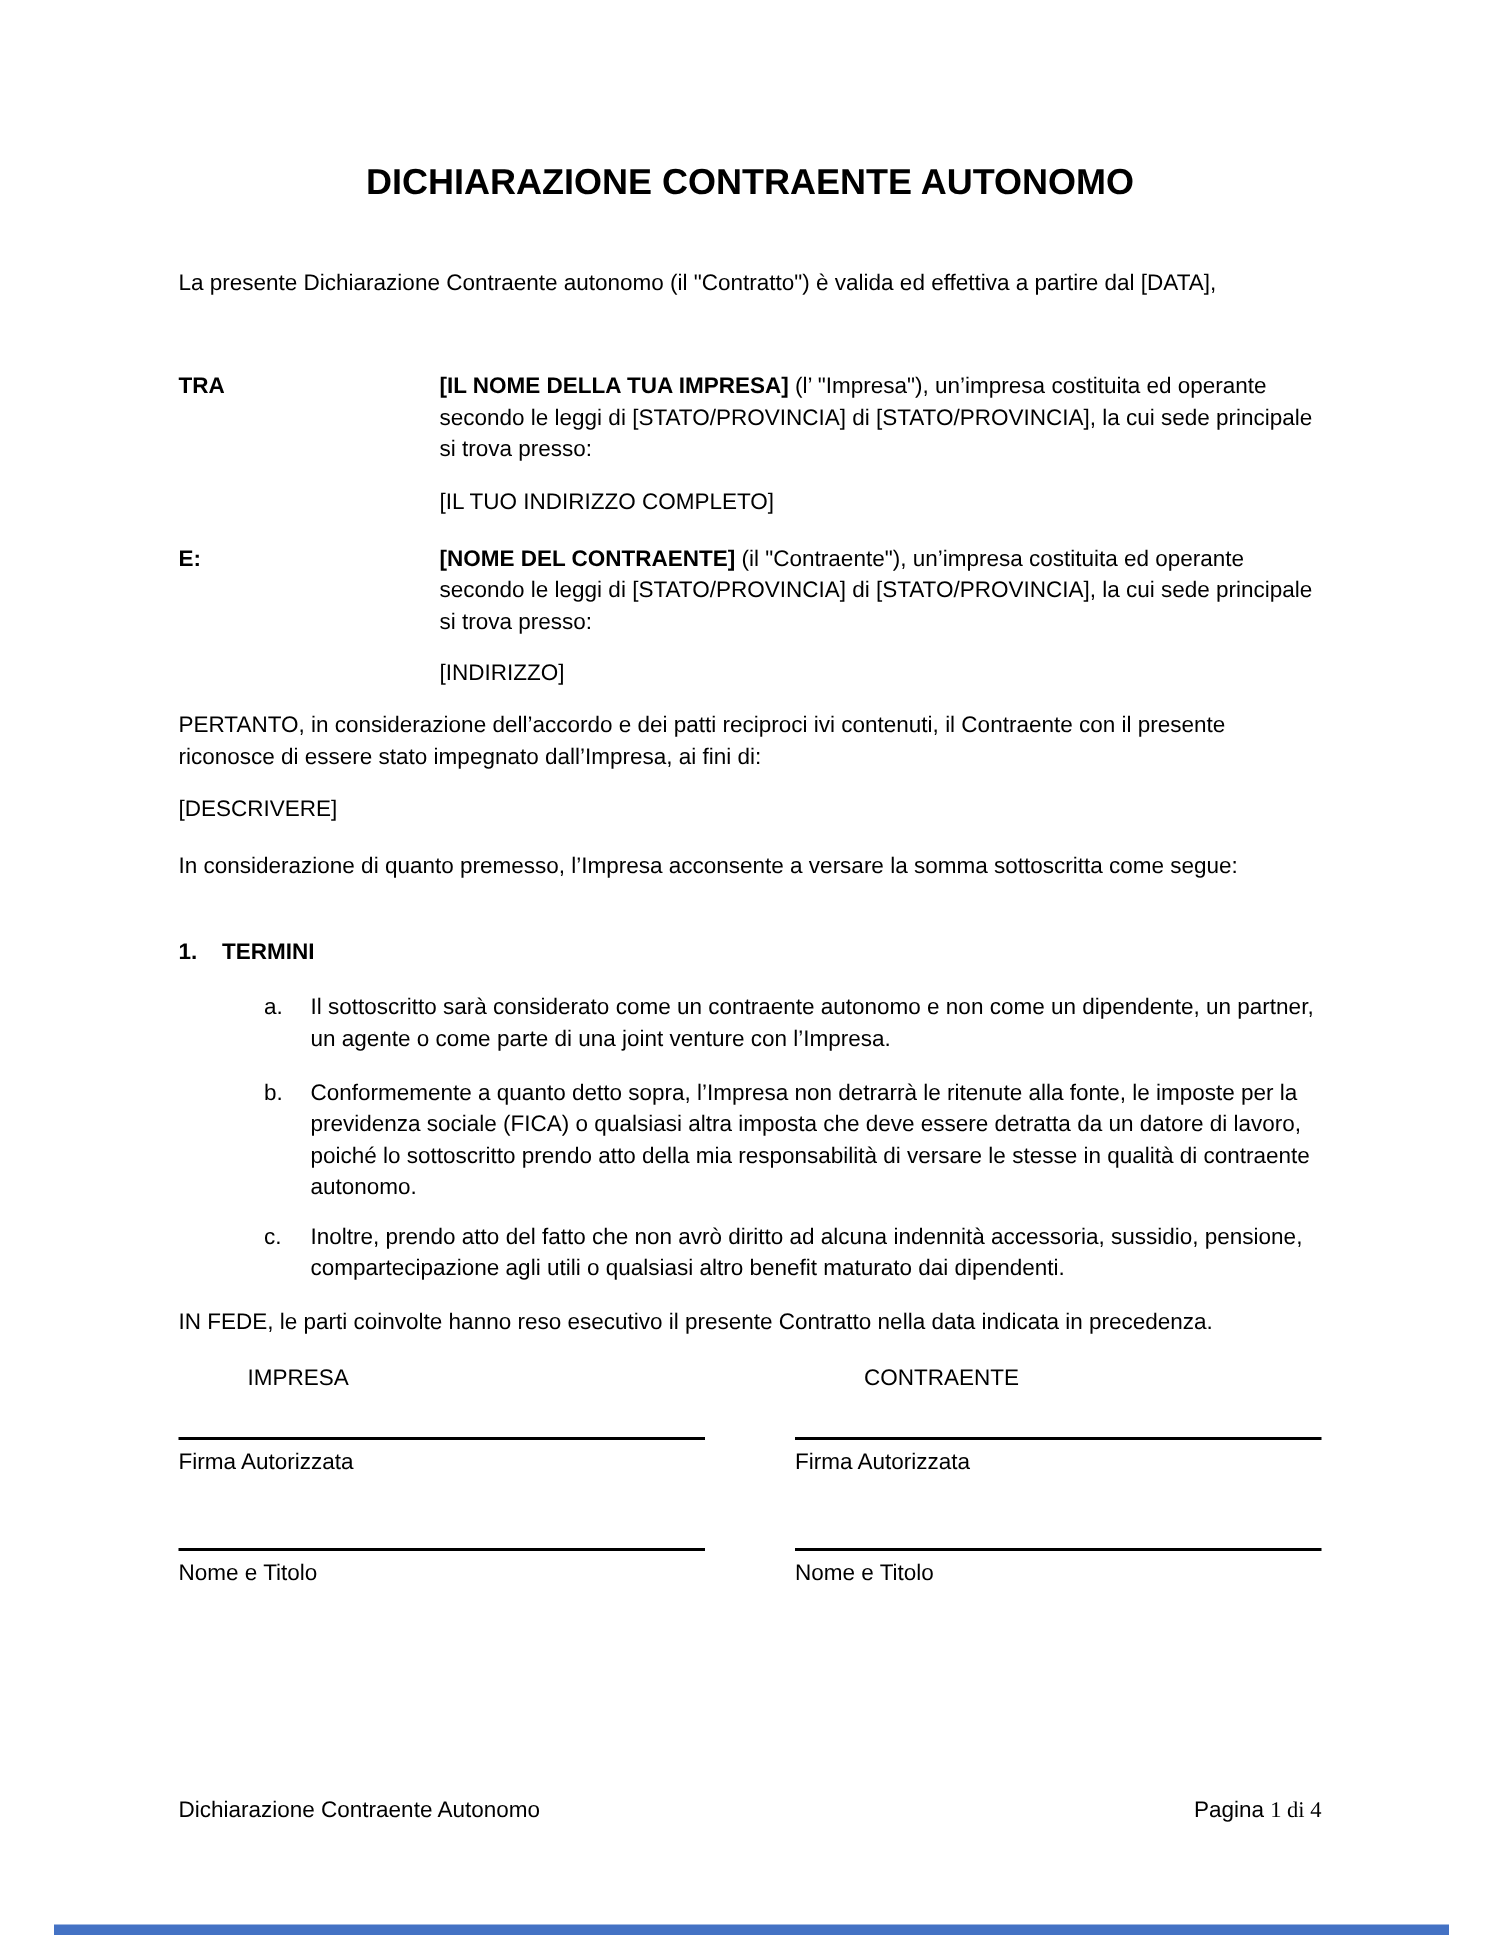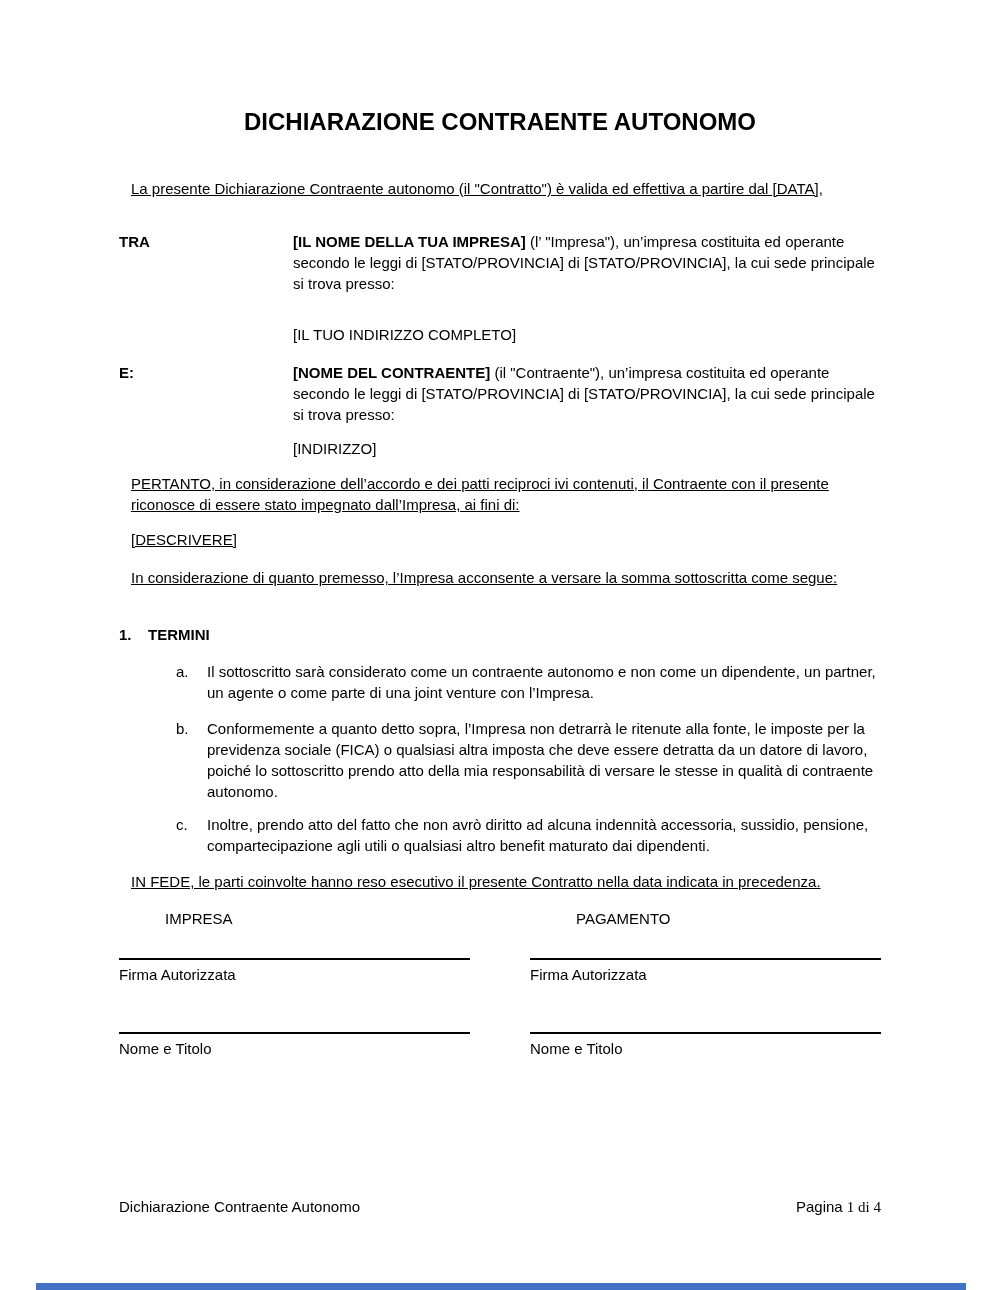--- a/index.html
+++ b/index.html
@@ -14,27 +14,27 @@
     overflow:hidden;
   }
   .content { padding:0 119px; }
   .doc-title {
     margin:0;
     padding-top:108px;
     font-size:24px;
     font-weight:bold;
     text-align:center;
   }
-  p, .para { margin:12px; line-height:21px;text-decoration:underline; }
+  p, .para { margin:0; line-height:21px; }
   .intro { margin-top:42px; }
-  .party-row { display:flex; margin-top:32px; line-height:21px; }
+  .party-row { display:flex; margin-top:48px; line-height:21px; }
   .party-row.second { margin-top:17px; }
   .party-label { width:174px; flex-shrink:0; font-weight:bold; }
   .party-name { font-weight:bold; }
-  .party-address { margin-left:174px; margin-top:30px; line-height:21px; }
+  .party-address { margin-left:174px; margin-top:14px; line-height:21px; }
   .party-address.second { margin-top:13px; }
   .whereas { margin-top:14px; }
   .placeholder-line { margin-top:14px; }
   .consideration { margin-top:17px; }
   .payment-line { margin-top:31px; }
   .section-heading { display:flex; margin-top:36px; font-weight:bold; line-height:21px; }
   .section-num { width:29px; flex-shrink:0; }
   .term-item { display:flex; margin-left:57px; margin-top:16px; line-height:21px; }
   .term-item.tb { margin-top:15px; }
   .term-item.tc { margin-top:12px; }
@@ -118,21 +118,21 @@
 
     <div class="sig-cols">
       <div class="sig-col">
         <div class="sig-header">IMPRESA</div>
         <div class="sig-line"></div>
         <div class="sig-label">Firma Autorizzata</div>
         <div class="sig-line lower"></div>
         <div class="sig-label">Nome e Titolo</div>
       </div>
       <div class="sig-col">
-        <div class="sig-header">PAGAMENTO</div>
+        <div class="sig-header">CONTRAENTE</div>
         <div class="sig-line"></div>
         <div class="sig-label">Firma Autorizzata</div>
         <div class="sig-line lower"></div>
         <div class="sig-label">Nome e Titolo</div>
       </div>
     </div>
 
   </div>
 
   <div class="footer">

